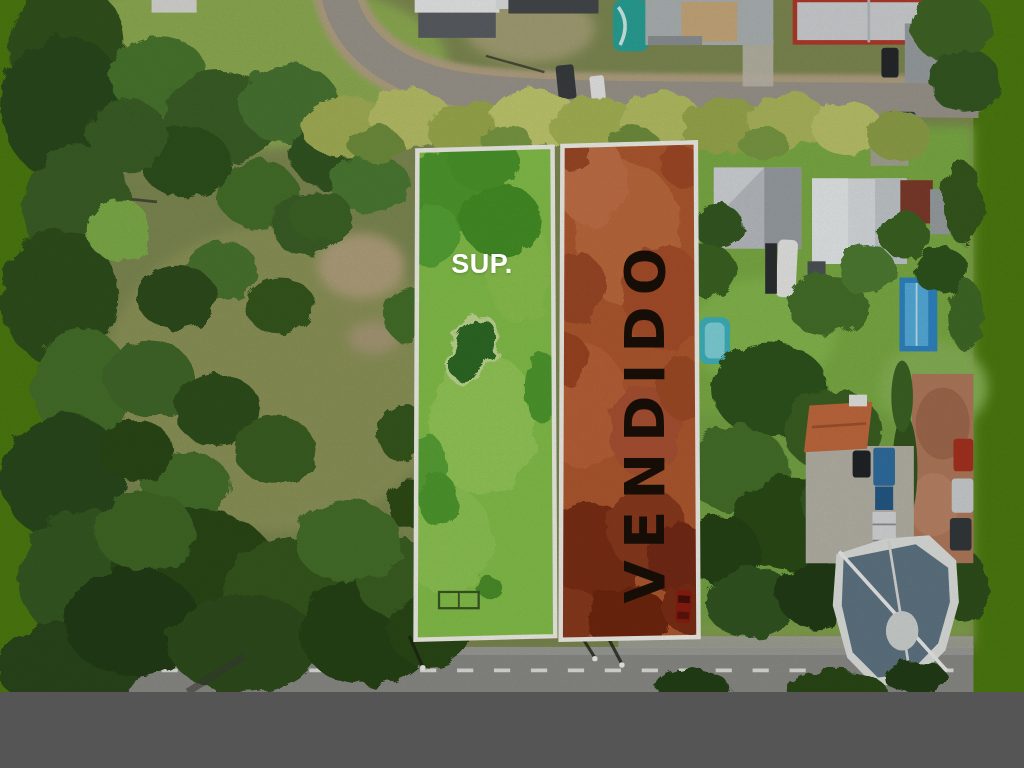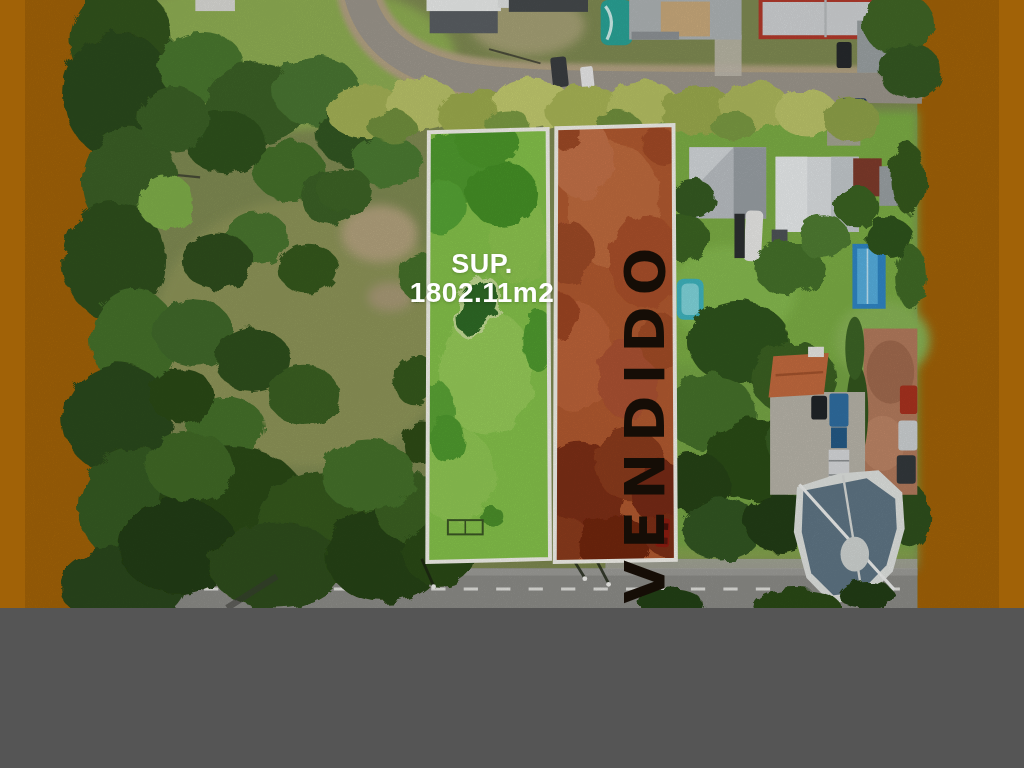--- a/index.html
+++ b/index.html
@@ -1,16 +1,16 @@
 <!DOCTYPE html>
 <html><head>
 <meta charset="utf-8">
 <style>
   html,body{margin:0;padding:0;background:#555;}
-  .stage{position:relative;width:1024px;height:608px;overflow:hidden;background:#a16207;
+  .stage{position:relative;width:1024px;height:692px;overflow:hidden;background:#4d7c0f;
          font-family:"Liberation Sans",sans-serif;}
   .stage svg{position:absolute;left:0;top:0;width:100%;height:100%;display:block;}
   .lot-label{position:absolute;left:402px;top:250px;width:160px;text-align:center;
              color:#ffffff;font-weight:700;line-height:1.05;letter-spacing:.5px;
              text-shadow:0 1px 3px rgba(20,40,10,.25);}
   .lot-label .l1{display:block;font-size:27px;}
   .lot-label .l2{display:block;font-size:28px;}
   .vendido-label{position:absolute;left:644px;top:420px;
                  transform:translate(-50%,-50%) rotate(-90deg);
                  font-family:"DejaVu Sans",sans-serif;font-weight:800;font-size:56px;
@@ -303,16 +303,15 @@
       </g>
     </g>
     <polygon points="568,162 716,158 719,707 566,710" fill="none" stroke="#f2f1ea" stroke-width="5"></polygon>
   </g>
 
   <rect x="0" y="0" width="1024" height="768" filter="url(#grain)" opacity="0.1"></rect>
 </svg>
 
 <div class="lot-label">
   <span class="l1">SUP.</span>
-  <span class="l2">1802.11m2</span>
 </div>
 <div class="vendido-label">VENDIDO</div>
 </div>
 
 </body></html>

